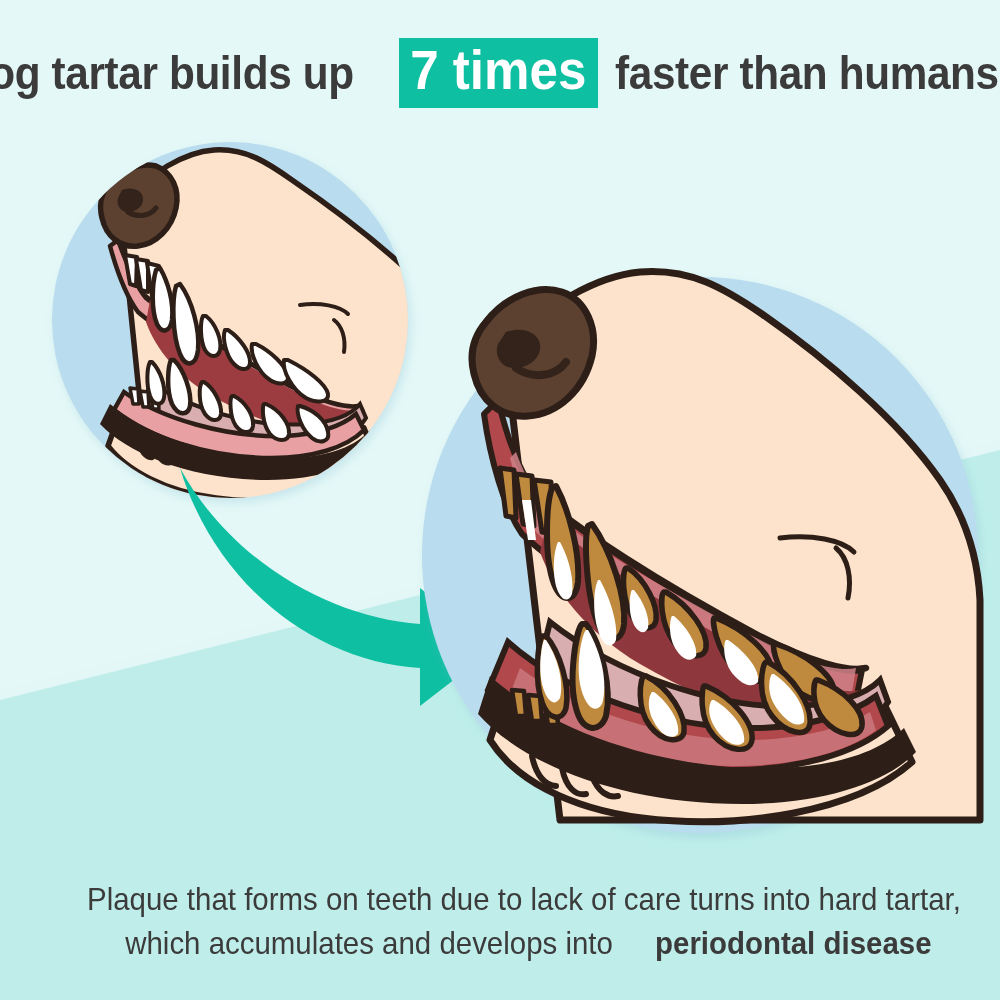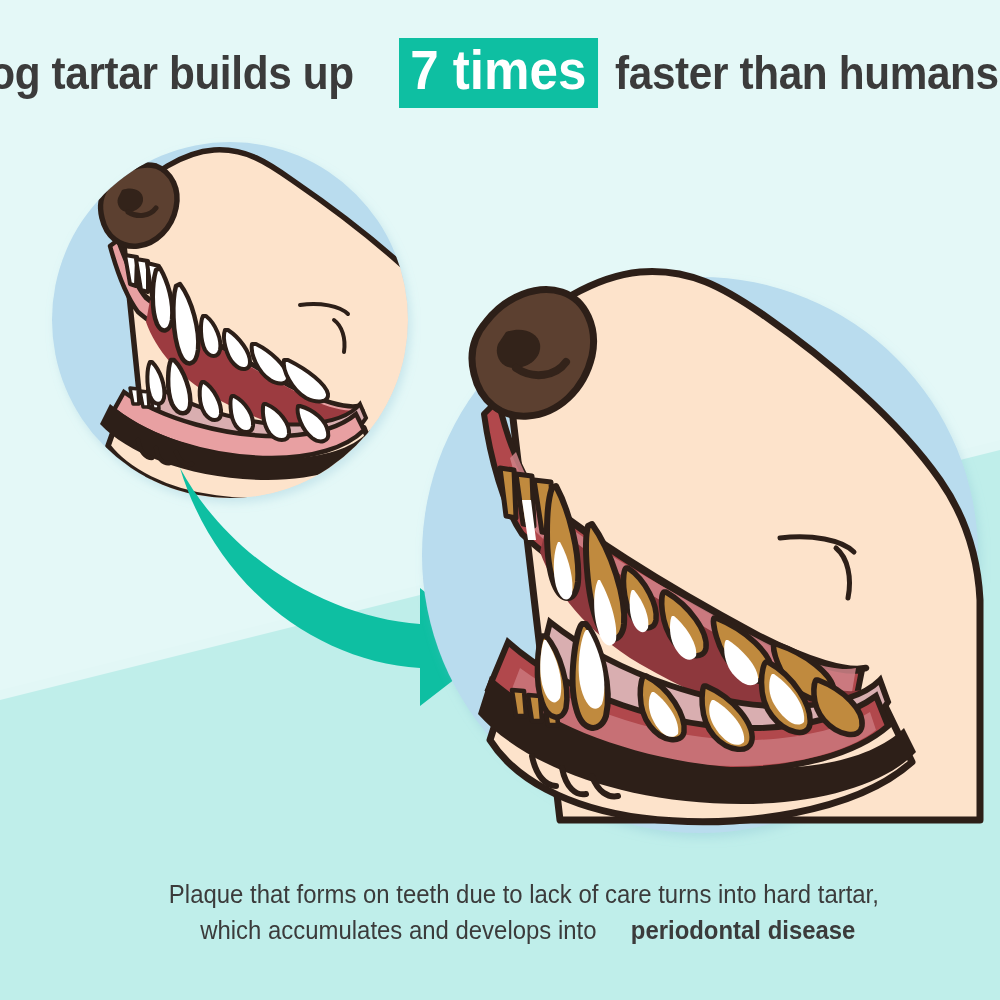--- a/index.html
+++ b/index.html
@@ -31,21 +31,21 @@
     line-height:0.98;
     transform:scaleX(0.93);transform-origin:left bottom;
     display:inline-block;
   }
 
   
   .caption{
     position:absolute;left:0;top:877px;width:1000px;text-align:center;
     color:#3b3b3b;line-height:1.38;
   }
-  .cap-line{font-size:26px;display:block;padding-left:48px;}
+  .cap-line{font-size:32px;display:block;padding-left:48px;}
   .cap-line .thin{font-weight:400;transform:scaleX(0.92);display:inline-block;transform-origin:center;}
   .cap-line .bold{font-weight:bold;transform:scaleX(0.92);display:inline-block;transform-origin:center;}
 </style>
 </head>
 <body>
 
 <div id="stage">
 
   <svg id="bg" viewBox="0 0 1000 1000" xmlns="http://www.w3.org/2000/svg">
 

